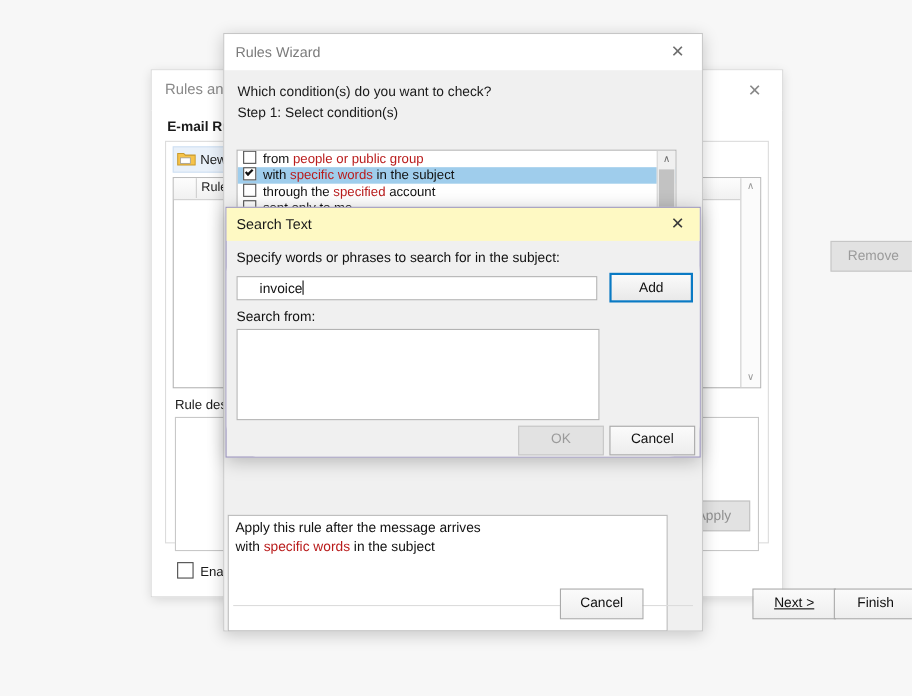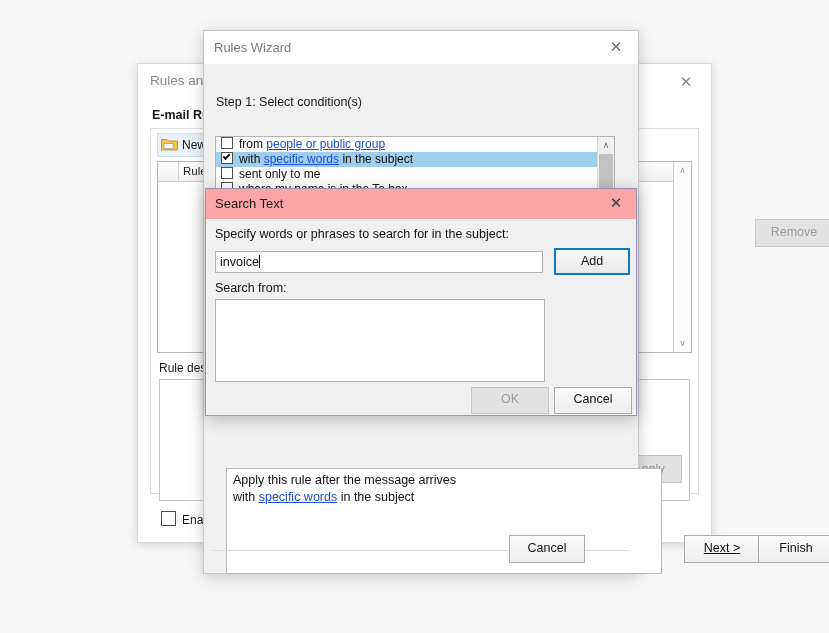--- a/index.html
+++ b/index.html
@@ -266,43 +266,43 @@
   .cond-cb.checked::after {
     content: "";
     position: absolute;
     left: 1px; top: 1px;
     width: 5px; height: 2px;
     border-left: 2px solid #111;
     border-bottom: 2px solid #111;
     transform: rotate(-45deg);
     transform-origin: center;
   }
-  .lnk { color: #1d4ed8; text-decoration: underline; }
+  .lnk { color: #b91c1c; }
 
   .wz-listscroll {
     position: absolute;
     right: 0; top: 0; bottom: 0; width: 16px;
     background: #f0f0f0;
     border-left: 1px solid #d6d6d6;
   }
   .wz-listscroll .arrow {
     position: absolute; left: 0; width: 16px; height: 16px;
     text-align: center; line-height: 16px; font-size: 9px; color: #6d6d6d;
     font-family: "DejaVu Sans", sans-serif;
   }
   .wz-listscroll .arrow.up { top: 0; }
   .wz-listscroll .thumb {
     position: absolute;
     left: 1px; top: 17px; width: 14px; height: 60px;
     background: #c2c2c2;
   }
   .wz-descbox {
     position: absolute;
-    left: 22px; top: 404px;
-    width: 436px;
+    left: 3px; top: 404px;
+    width: 400px;
     height: 106px;
     border: 1px solid #b9b9b9;
     background: #ffffff;
     font-size: 12.5px;
     color: #111;
     padding: 3px 6px;
     box-sizing: border-box;
     line-height: 17px;
   }
   .wz-sep {
@@ -331,21 +331,21 @@
     left: 205px;
     top: 188px;
     width: 430px;
     height: 226px;
     background: #f0f0f0;
     border: 1px solid #9a93bd;
     box-shadow: 0 3px 16px rgba(0,0,0,0.25);
   }
   .st-titlebar {
     height: 30px;
-    background: #fca5a5;
+    background: #fef9c3;
     position: relative;
   }
   .st-title {
     position: absolute;
     left: 9px; top: 7px;
     font-size: 13px;
     color: #1a1a1a;
   }
   .st-close {
     position: absolute;
@@ -369,21 +369,21 @@
   .st-input {
     position: absolute;
     left: 9px; top: 32px;
     width: 328px; height: 22px;
     background: #ffffff;
     border: 1px solid #b3b3b3;
     box-sizing: border-box;
     font-size: 12.5px;
     color: #111;
     line-height: 20px;
-    padding-left: 4px;
+    padding-left: 20px;
     font-family: "Liberation Sans", sans-serif;
   }
   .caret {
     display: inline-block;
     width: 1px; height: 13px;
     background: #111;
     vertical-align: -2px;
   }
   .st-add {
     position: absolute;
@@ -485,26 +485,28 @@
       </div>
     </div>
   </div>
 
   <div class="wizard">
     <div class="wz-titlebar">
       <div class="wz-title">Rules Wizard</div>
       <div class="wz-close">✕</div>
     </div>
     <div class="wz-body">
+      <div class="wz-q">Which condition(s) do you want to check?</div>
       <div class="wz-step1">Step 1: Select condition(s)</div>
 
       <div class="wz-list">
         <div id="cond-rows">
             <div class="cond-row"><span class="cond-cb"></span><span>from </span><span class="lnk">people or public group</span></div>
             <div class="cond-row sel"><span class="cond-cb checked"></span><span>with </span><span class="lnk">specific words</span><span> in the subject</span></div>
+            <div class="cond-row"><span class="cond-cb"></span><span>through the </span><span class="lnk">specified</span><span> account</span></div>
             <div class="cond-row"><span class="cond-cb"></span><span>sent only to me</span></div>
             <div class="cond-row"><span class="cond-cb"></span><span>where my name is in the To box</span></div>
             <div class="cond-row"><span class="cond-cb"></span><span>marked as </span><span class="lnk">importance</span></div>
           </div>
         <div class="wz-listscroll">
           <div class="arrow up">∧</div>
           <div class="thumb"></div>
         </div>
       </div>
 

